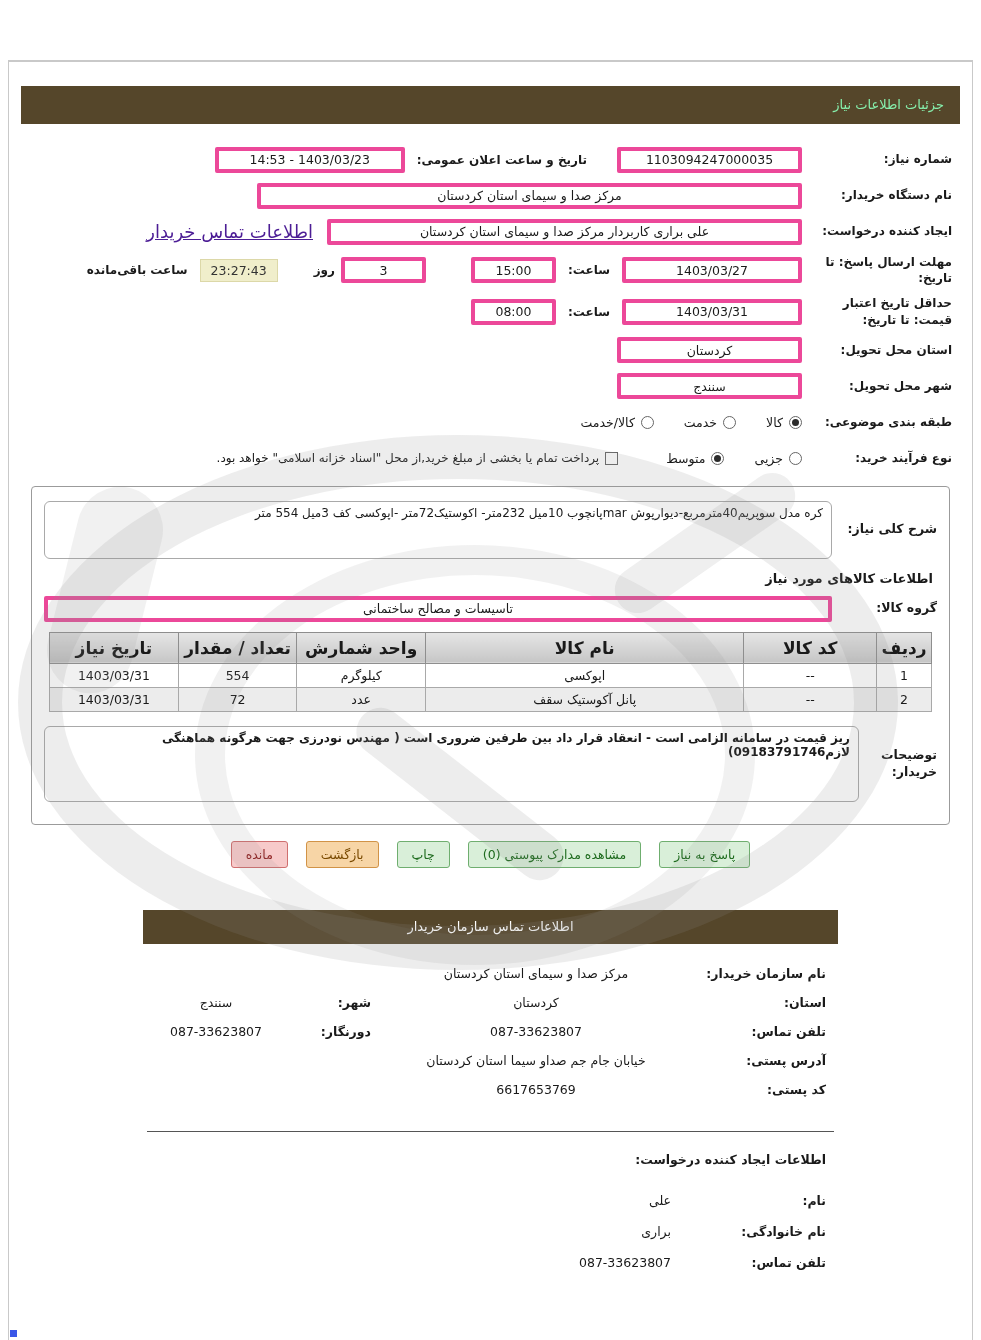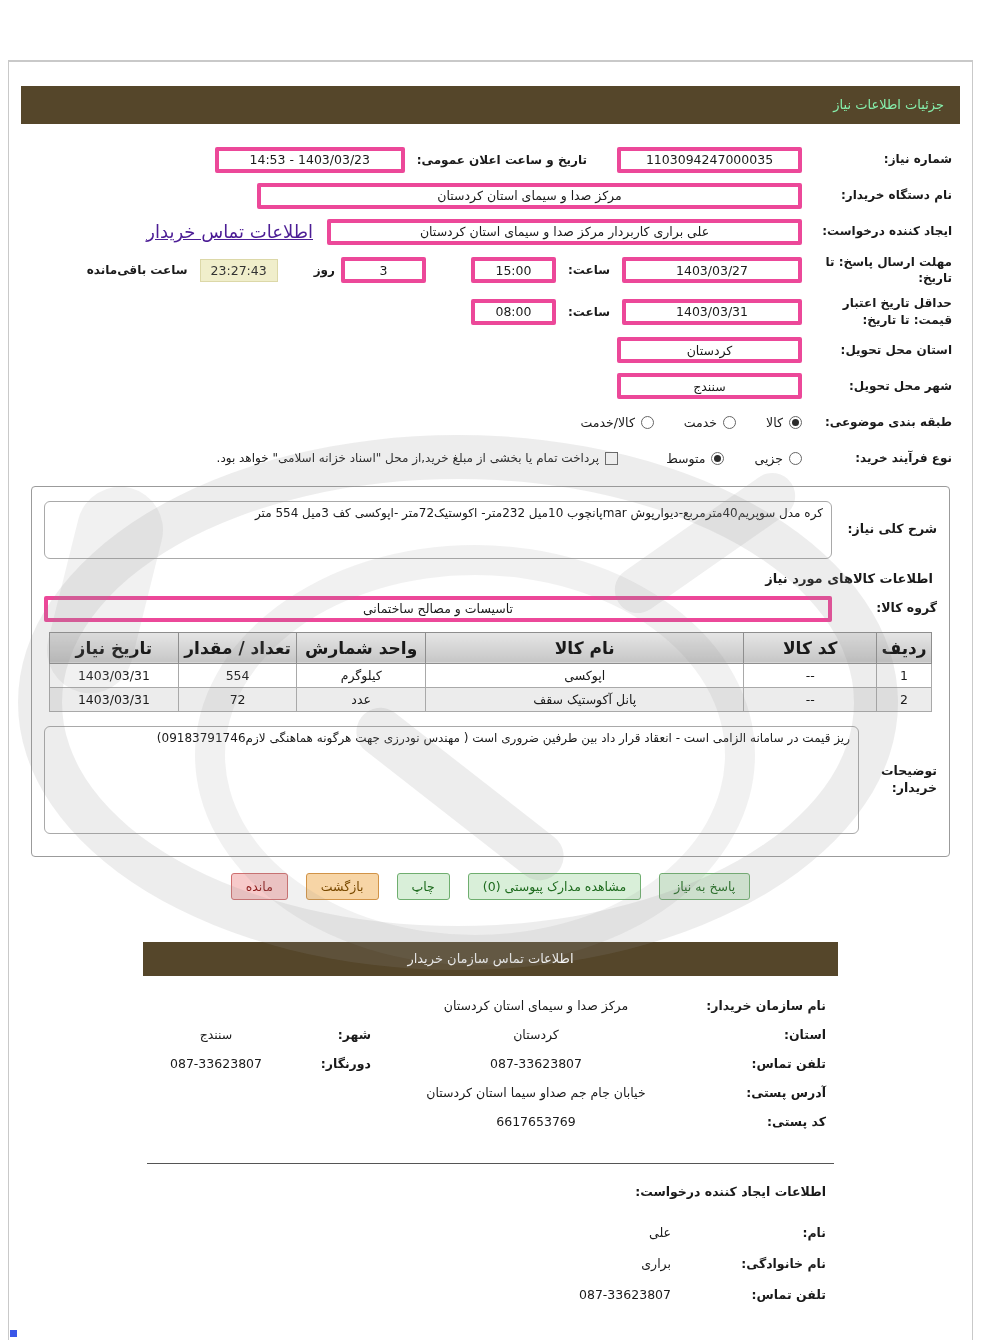--- a/index.html
+++ b/index.html
@@ -48,21 +48,21 @@
 
   
   .main-box { border:1px solid #9b9b9b; border-radius:4px; margin:14px 22px 0; padding:10px 12px 12px; }
   .mrow { display:flex; align-items:center; margin:4px 0 10px; }
   .mlabel { font-weight:bold; font-size:12.5px; flex:0 0 auto; line-height:1.35; }
   .desc-label { width:105px; }
   .notes-label { width:78px; }
   .mtextarea { border:1px solid #a9a9a9; border-radius:6px; background:#fff; font-size:12px;
                padding:4px 8px; flex:1 1 auto; overflow:hidden; }
   .desc { height:58px; }
-  .notes { height:108px; }
+  .notes { height:76px;font-weight:bold; }
   .msection-title { font-weight:bold; font-size:13px; margin:12px 4px 10px; }
   table.goods { width:calc(100% - 10px); margin:4px 5px 14px; border-collapse:collapse; }
   table.goods th { background:linear-gradient(#e6e6e6,#c6c6c6); border:1px solid #8e8e8e; padding:5px 4px;
                    font-size:17px; font-weight:bold; text-align:center; }
   table.goods td { border:1px solid #a9a9a9; padding:4px 4px; font-size:12.5px; text-align:center; background:#fff; }
   table.goods tr.alt td { background:#ececec; }
 
   
   .btn-row { display:flex; justify-content:center; gap:18px; margin:16px 0 0; }
   .btn { font-family:inherit; font-size:12.5px; padding:5px 14px; border-radius:3px; cursor:pointer; }

